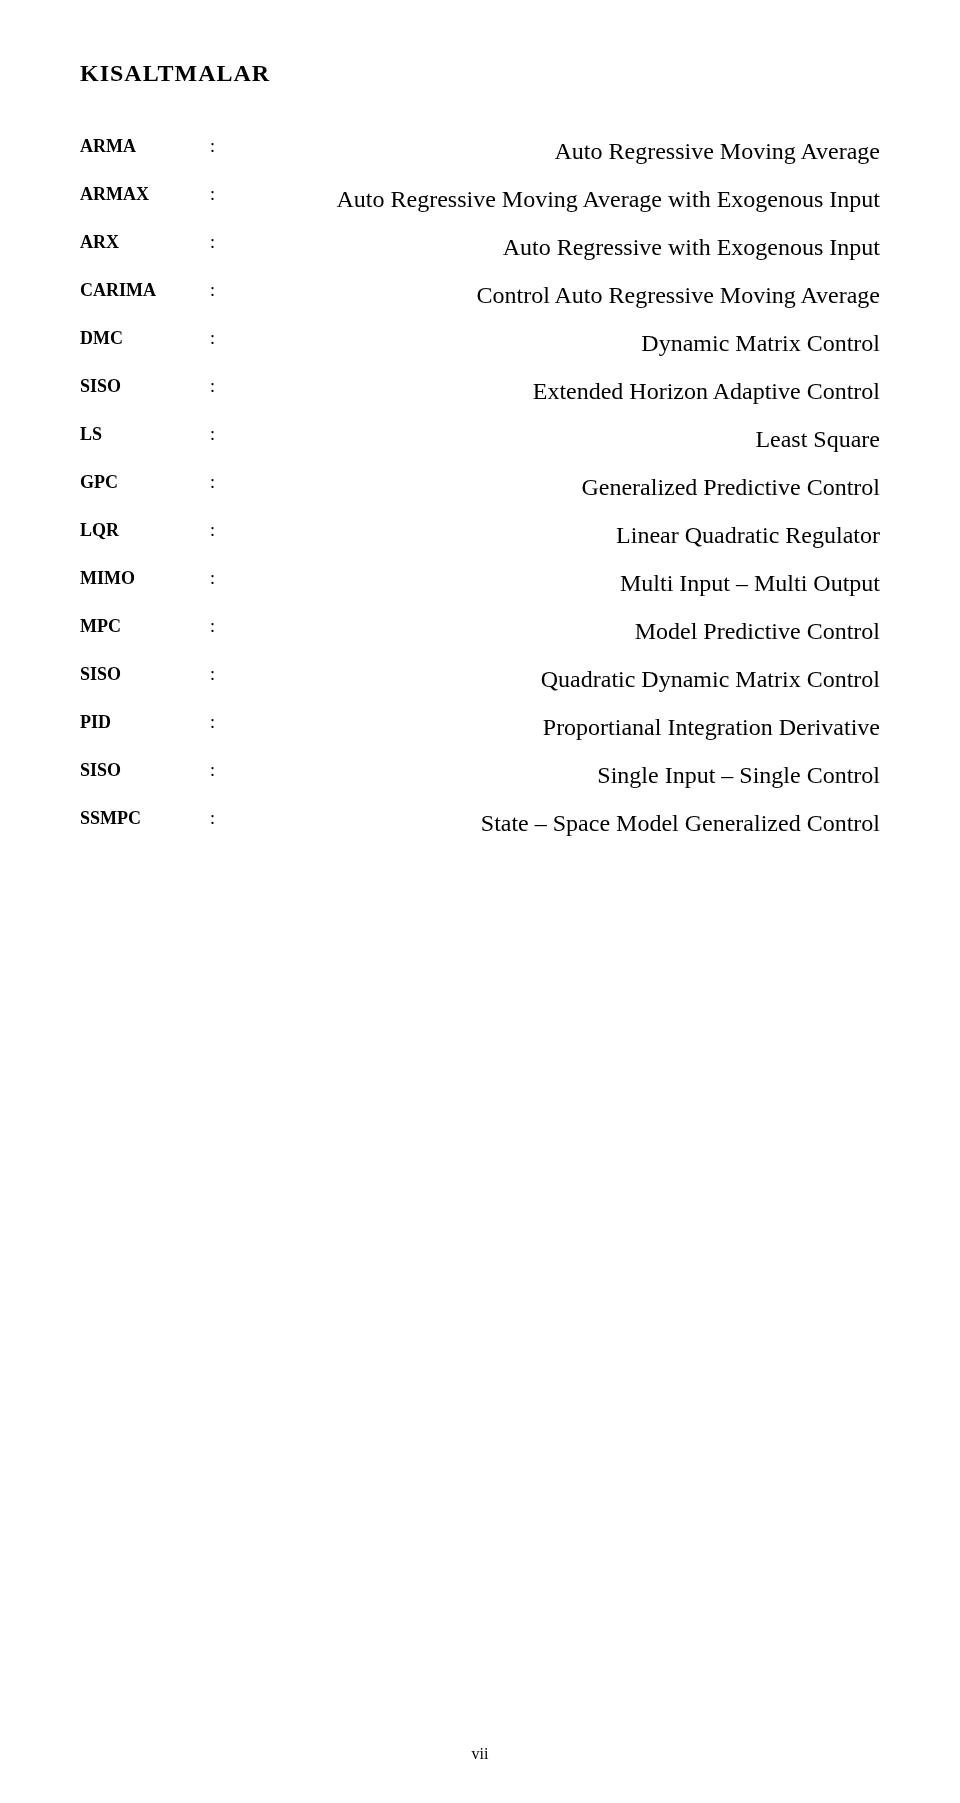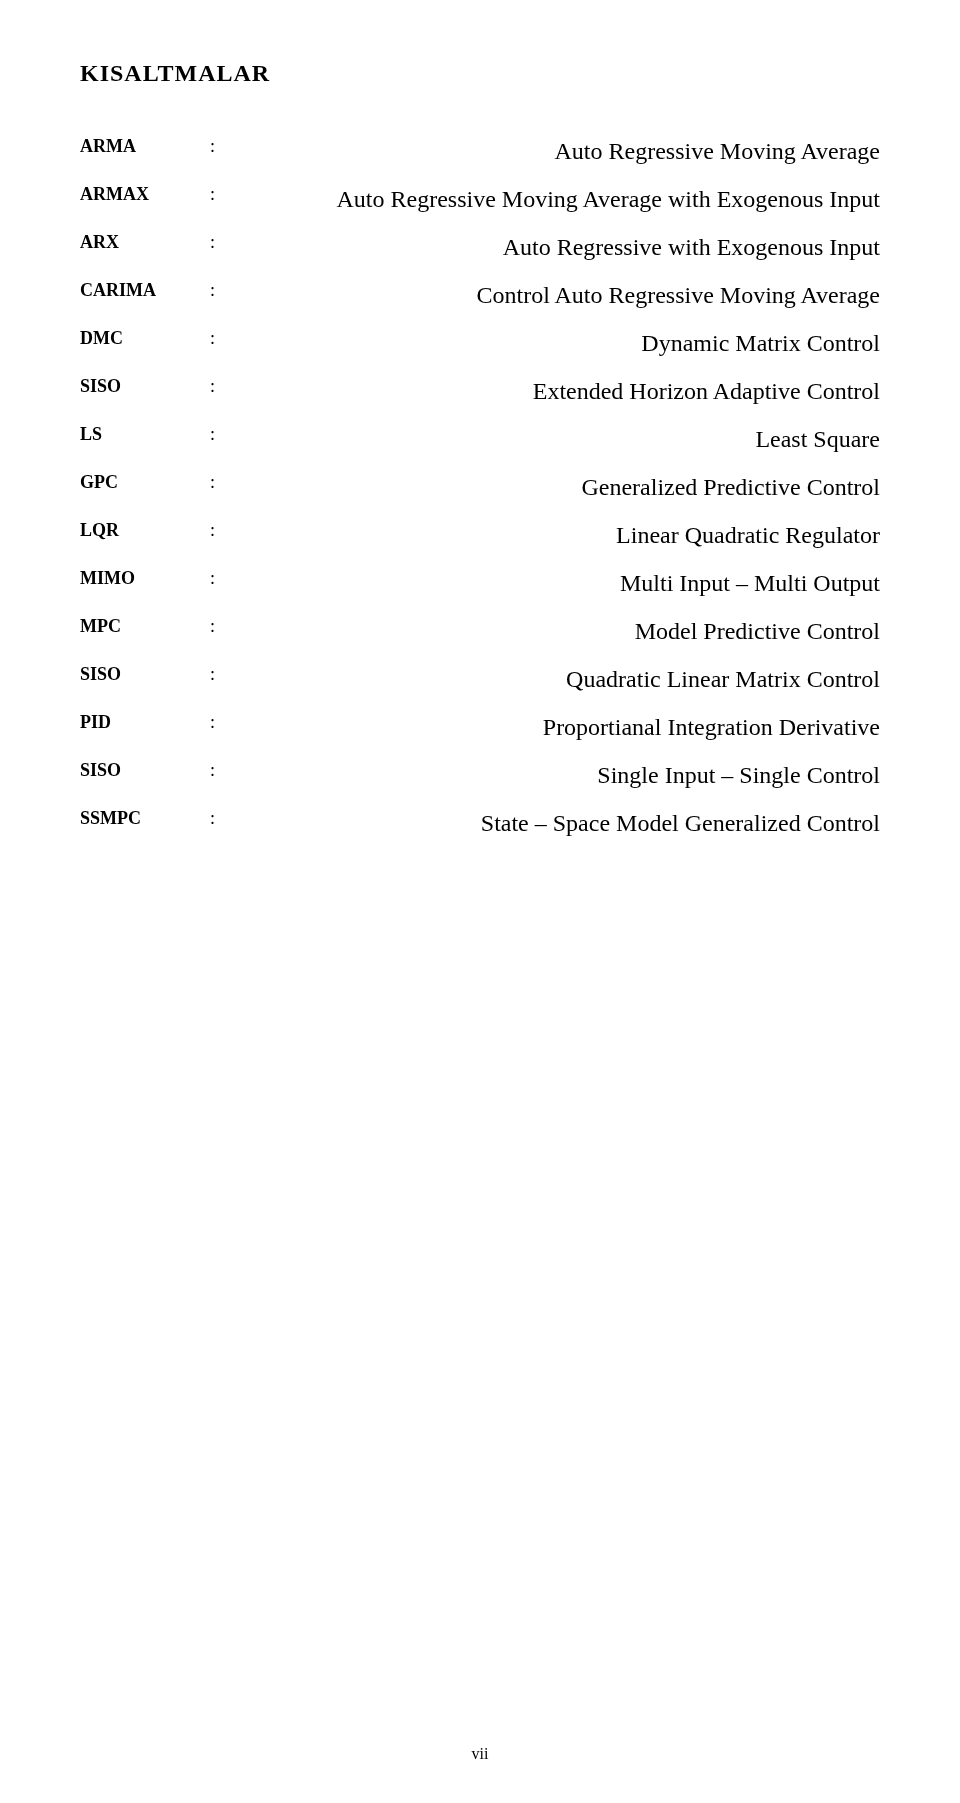--- a/index.html
+++ b/index.html
@@ -132,21 +132,21 @@
           <td class="desc-col">Multi Input – Multi Output</td>
         </tr>
         <tr>
           <td class="abbr-col">MPC</td>
           <td class="colon-col">:</td>
           <td class="desc-col">Model Predictive Control</td>
         </tr>
         <tr>
           <td class="abbr-col">SISO</td>
           <td class="colon-col">:</td>
-          <td class="desc-col">Quadratic Linear Matrix Control</td>
+          <td class="desc-col">Quadratic Dynamic Matrix Control</td>
         </tr>
         <tr>
           <td class="abbr-col">PID</td>
           <td class="colon-col">:</td>
           <td class="desc-col">Proportianal Integration Derivative</td>
         </tr>
         <tr>
           <td class="abbr-col">SISO</td>
           <td class="colon-col">:</td>
           <td class="desc-col">Single Input – Single Control</td>

